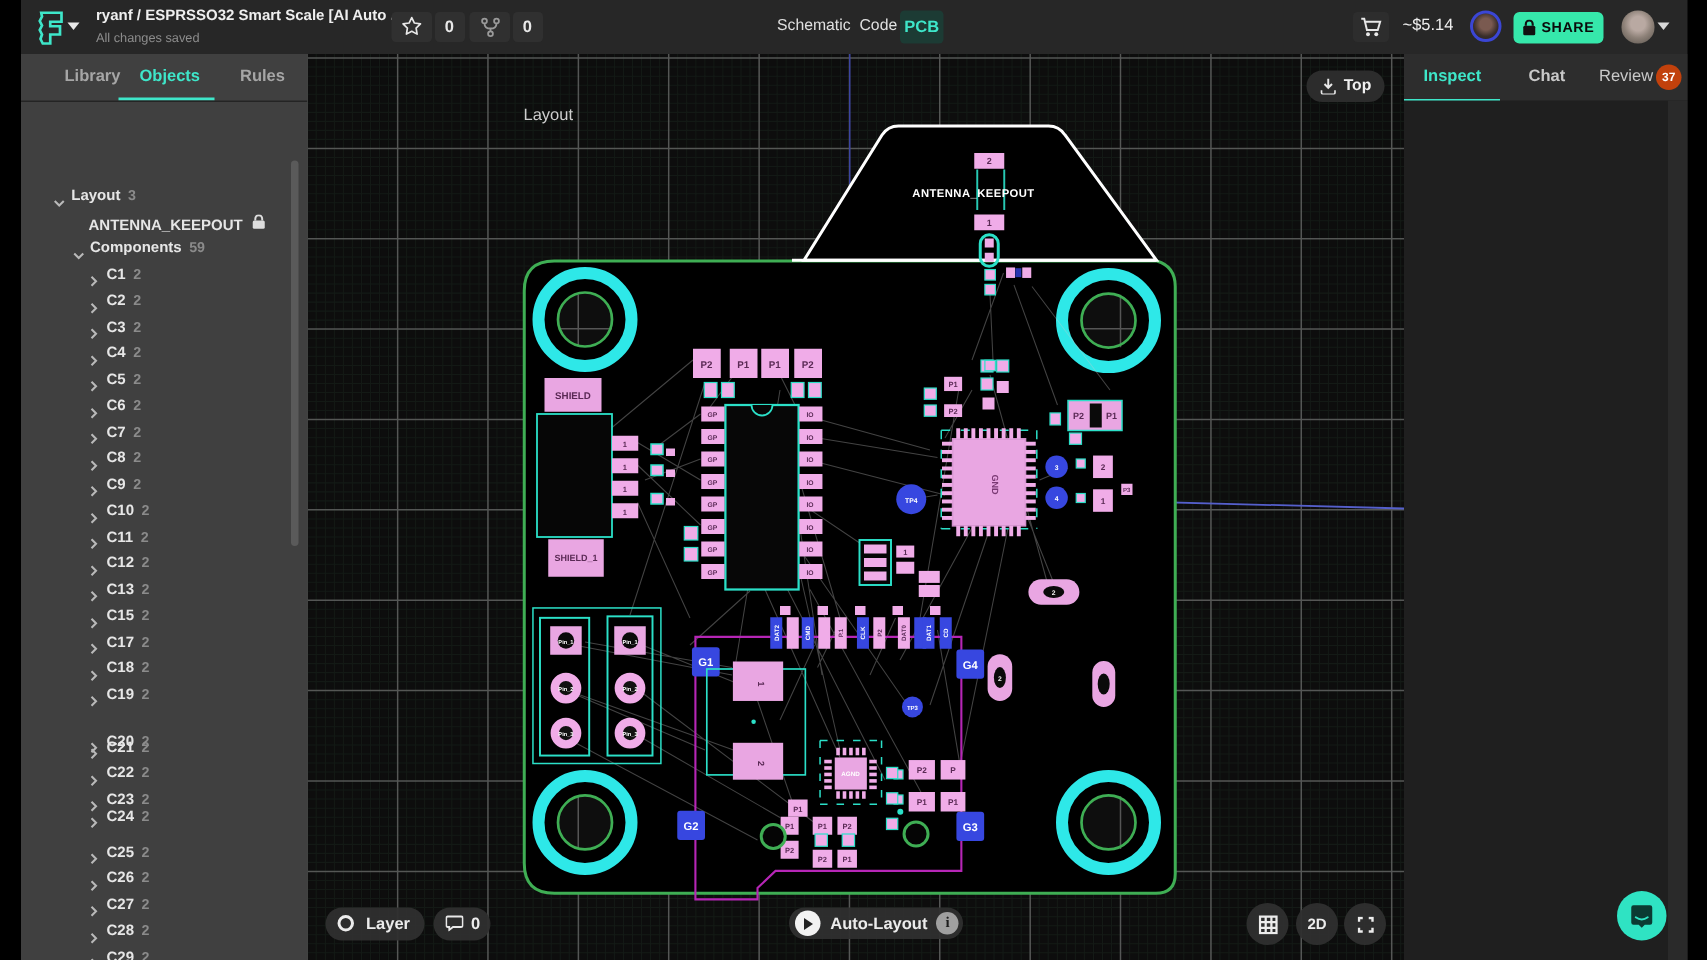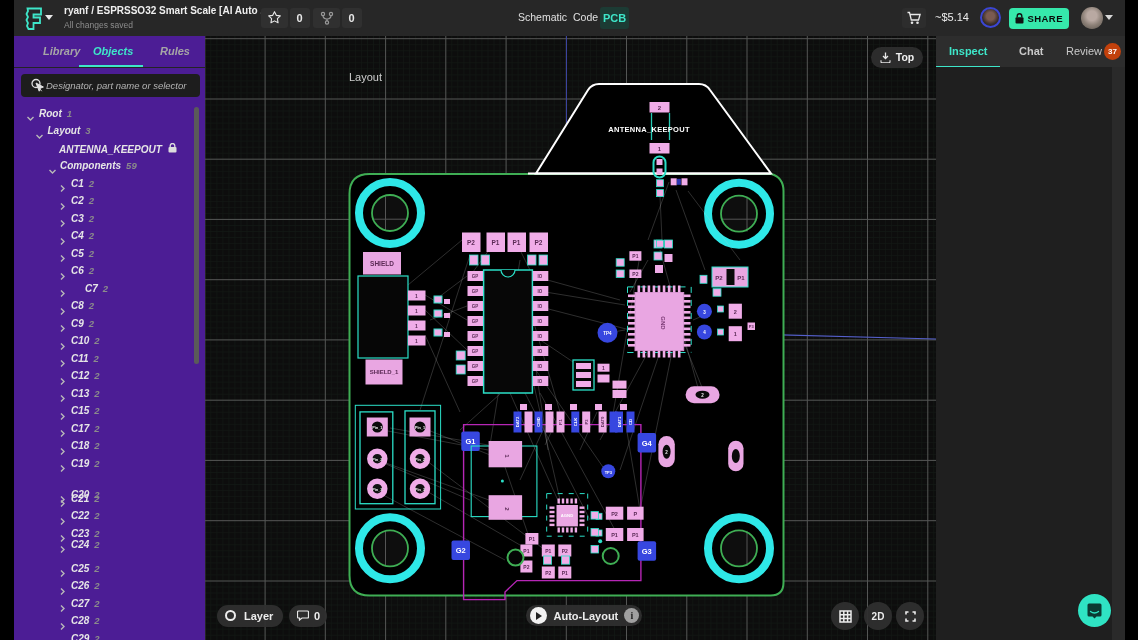--- a/index.html
+++ b/index.html
@@ -1,18 +1,18 @@
 <!DOCTYPE html>
 <html><head><meta charset="utf-8"><style>
 * { margin:0; padding:0; box-sizing:border-box; }
 html,body { width:1138px; height:640px; background:#000; overflow:hidden;
   font-family:"Liberation Sans", sans-serif; }
 .abs { position:absolute; }
 #topbar { position:absolute; left:14px; top:0; width:1111px; height:36px; background:#272727; }
-#lsb { position:absolute; left:14px; top:36px; width:221px; height:604px; background:#4c1d95;font-style:italic; }
+#lsb { position:absolute; left:14px; top:36px; width:221px; height:604px; background:#404040; }
 #rsb { position:absolute; left:936px; top:36px; width:189px; height:604px; background:#1f1f1f; }
 #canvas { position:absolute; left:205px; top:36px; width:731px; height:604px; }
 .tabtxt { font-size:11px; color:#a6a6a6; font-weight:700; }
 .box { position:absolute; top:7.5px; height:20.5px; background:#303030; border-radius:3px;
   display:flex; align-items:center; justify-content:center; }
 .trow { position:absolute; left:0; width:185px; height:17.5px; }
 .trow .ch { position:absolute; top:4px; }
 .trow .ng { position:absolute; top:2.5px; display:flex; align-items:baseline; }
 .trow .nm { color:#e6e6e6; font-size:10px; font-weight:700; white-space:nowrap; }
 .trow .ct { margin-left:5px; color:#8b8b8b; font-size:9.5px; font-weight:700; }
@@ -71,39 +71,21 @@
   <div class="abs" style="left:1067px;top:7px;width:21.5px;height:21.5px;border-radius:50%;background:radial-gradient(circle at 50% 40%, #b9a9a2 0 28%, #8d8178 55%, #565049 100%)"></div>
   <div class="abs" style="left:1090.5px;top:15px;width:0;height:0;border-left:4.5px solid transparent;border-right:4.5px solid transparent;border-top:5.5px solid #d8d8d8"></div>
 </div>
 
 <div id="lsb">
   <div class="abs tabtxt" style="left:29px;top:9px">Library</div>
   <div class="abs" style="left:79px;top:9px;font-size:11px;font-weight:700;color:#3ee6c9">Objects</div>
   <div class="abs tabtxt" style="left:146px;top:9px">Rules</div>
   <div class="abs" style="left:65px;top:29px;width:64px;height:1.5px;background:#3ee6c9"></div>
   <div class="abs" style="left:0;top:31px;width:191px;height:1px;background:#242424"></div>
-  <div class="abs" style="left:7px;top:37.5px;width:179px;height:23px;background:#1d1d1d;border-radius:4px">
-    <svg class="abs" style="left:9px;top:4px" width="15" height="15" viewBox="0 0 15 15">
-        <g fill="none" stroke="#e0e0e0" stroke-width="1.3">
-          <circle cx="6" cy="5.5" r="4"></circle>
-        </g>
-        <path d="M6 5 l3.2 8.2 1.2-3 3 -1.2z M9.2 10.2l2.5 3" stroke="#e0e0e0" stroke-width="1" fill="#e0e0e0"></path>
-      </svg>
-    <span class="abs" style="left:25px;top:6px;font-size:9.5px;color:#b4b4b4;white-space:nowrap">Designator, part name or selector</span>
-  </div>
   <div class="abs" style="left:0;top:69px;width:191px;height:535px;overflow:hidden">
-<div class="trow" style="top:0.00px">
-        <span class="ch" style="left:12px"><svg width="9" height="9" viewBox="0 0 9 9" style="flex:none">
-            <path d="M1.5 3 L4.5 6 L7.5 3" stroke="#b8b8b8" stroke-width="1.4" fill="none"></path>
-          </svg></span>
-        <div class="ng" style="left:25px">
-          <span class="nm">Root</span>
-          <span class="ct">1</span>
-        </div>
-      </div>
 <div class="trow" style="top:17.50px">
         <span class="ch" style="left:21px"><svg width="9" height="9" viewBox="0 0 9 9" style="flex:none">
             <path d="M1.5 3 L4.5 6 L7.5 3" stroke="#b8b8b8" stroke-width="1.4" fill="none"></path>
           </svg></span>
         <div class="ng" style="left:33.5px">
           <span class="nm">Layout</span>
           <span class="ct">3</span>
         </div>
       </div>
 <div class="trow" style="top:35.00px">
@@ -175,21 +157,21 @@
           </svg></span>
         <div class="ng" style="left:57px">
           <span class="nm">C6</span>
           <span class="ct">2</span>
         </div>
       </div>
 <div class="trow" style="top:175.00px">
         <span class="ch" style="left:44px"><svg width="9" height="9" viewBox="0 0 9 9" style="flex:none">
             <path d="M3 1.5 L6 4.5 L3 7.5" stroke="#b8b8b8" stroke-width="1.4" fill="none"></path>
           </svg></span>
-        <div class="ng" style="left:71px">
+        <div class="ng" style="left:57px">
           <span class="nm">C7</span>
           <span class="ct">2</span>
         </div>
       </div>
 <div class="trow" style="top:192.50px">
         <span class="ch" style="left:44px"><svg width="9" height="9" viewBox="0 0 9 9" style="flex:none">
             <path d="M3 1.5 L6 4.5 L3 7.5" stroke="#b8b8b8" stroke-width="1.4" fill="none"></path>
           </svg></span>
         <div class="ng" style="left:57px">
           <span class="nm">C8</span>

